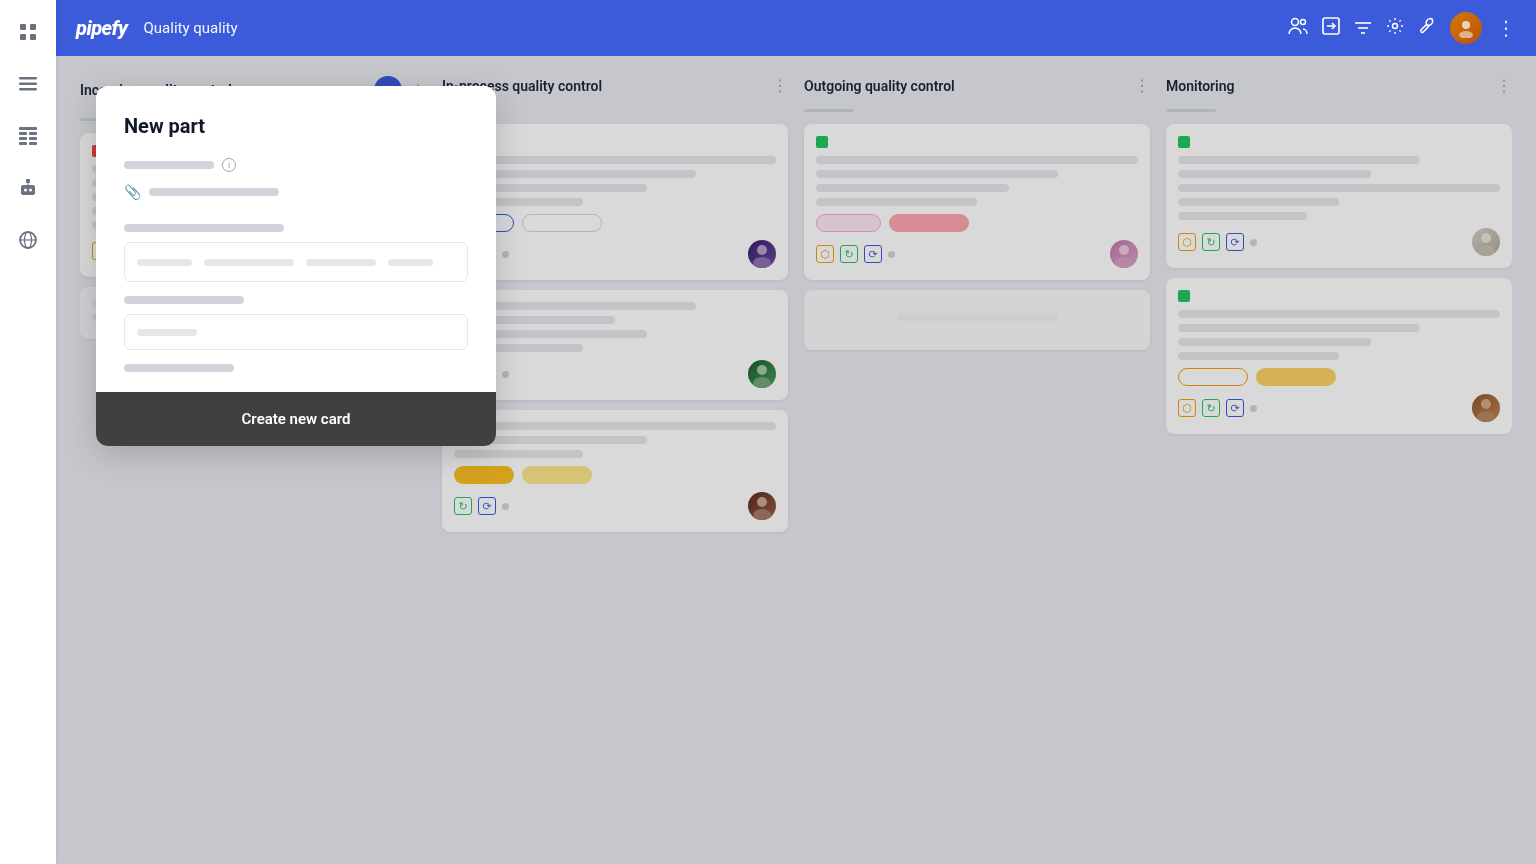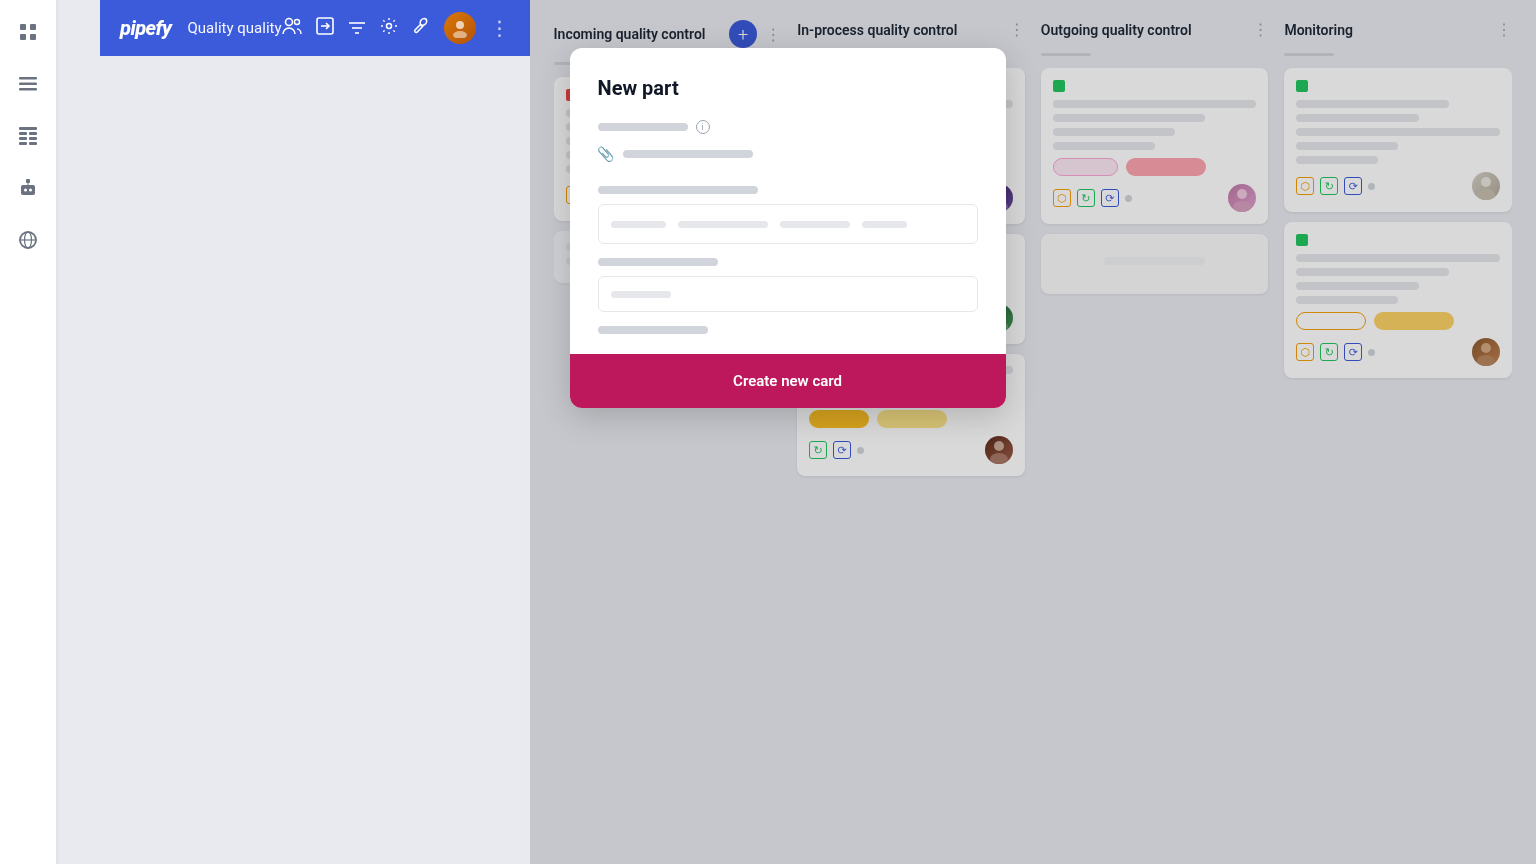--- a/index.html
+++ b/index.html
@@ -33,22 +33,21 @@
       border-radius: 6px;
       cursor: pointer;
       color: #6b7280;
       font-size: 18px;
     }
 
     
     .main {
       flex: 1;
       display: flex;
-      flex-direction: row;
-      padding-left: 44px;
+      flex-direction: column;
     }
 
     
     .header {
       background: #3b5bdb;
       height: 56px;
       display: flex;
       align-items: center;
       padding: 0 20px;
       justify-content: space-between;
@@ -228,27 +227,26 @@
       top: 0; left: 0; right: 0; bottom: 0;
       background: rgba(0,0,0,0.15);
       z-index: 50;
       pointer-events: none;
     }
 
     .new-card-modal {
       position: absolute;
       top: 30px;
       left: 40px;
-      width: 436px;
+      width: 400px;
       background: #fff;
       border-radius: 12px;
       overflow: hidden;
       box-shadow: 0 8px 32px rgba(0,0,0,0.18);
       z-index: 100;
-      margin-top: 18px;
     }
 
     .modal-body {
       padding: 28px 28px 20px;
     }
     .modal-title {
       font-size: 20px;
       font-weight: 700;
       color: #111827;
       margin-bottom: 20px;
@@ -342,21 +340,21 @@
     }
 
     .form-footer-bar {
       height: 8px;
       background: #d1d5db;
       border-radius: 4px;
       width: 110px;
     }
 
     .modal-footer {
-      background: #be185d;
+      background: #404040;
       padding: 18px 28px;
       display: flex;
       align-items: center;
       justify-content: center;
       cursor: pointer;
     }
     .modal-footer-label {
       color: #fff;
       font-size: 15px;
       font-weight: 600;

